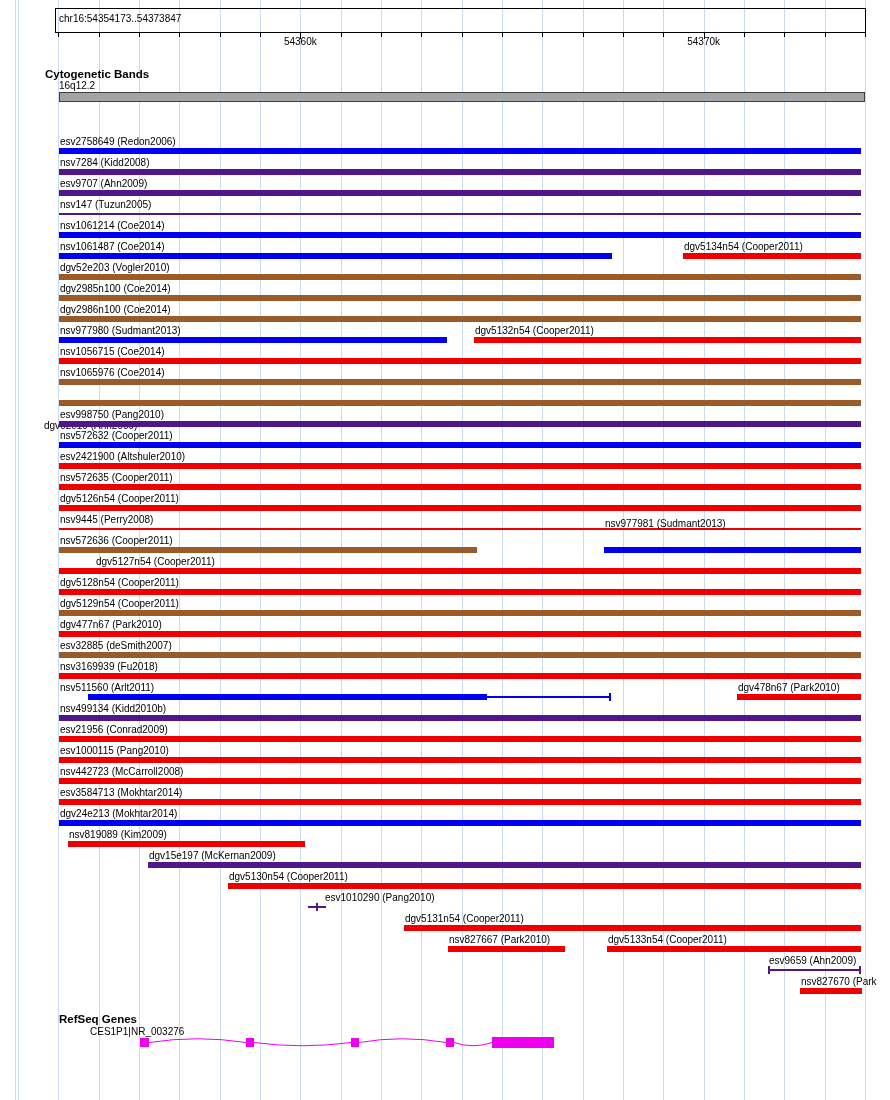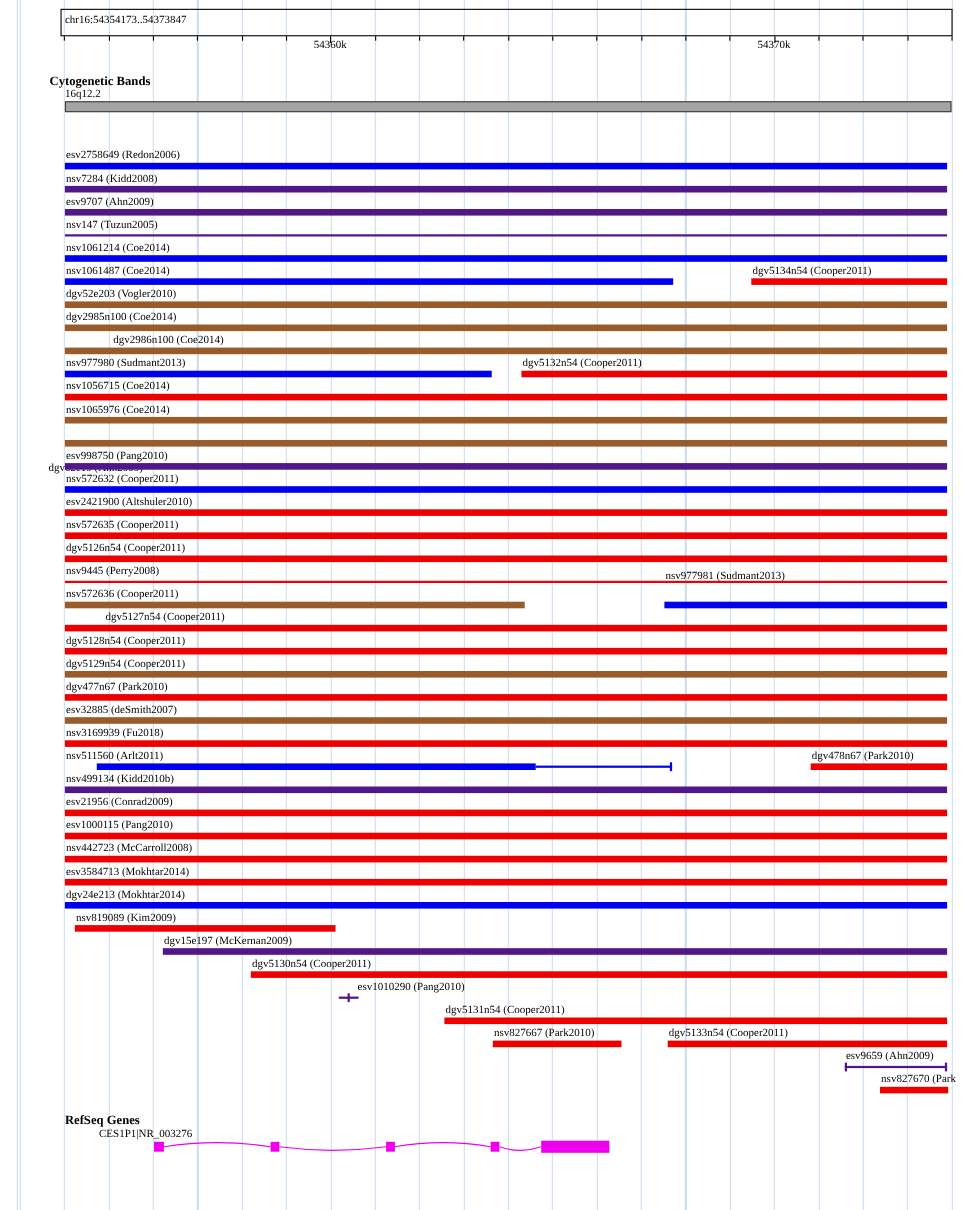--- a/index.html
+++ b/index.html
@@ -1,18 +1,18 @@
 <!DOCTYPE html>
 <html><head>
 <meta charset="utf-8">
 <style>
   html,body{margin:0;padding:0;background:#fff;}
   .screen{
     position:relative;width:890px;height:1100px;overflow:hidden;background:#fff;
-    font-family:Liberation Serif, serif;color:#000;
+    font-family:Liberation Sans, sans-serif;color:#000;
   }
   .grid{
     position:absolute;inset:0;
     background-image:repeating-linear-gradient(90deg,#c9dcee 0,#c9dcee 1px,transparent 1px,transparent 40.33px);
     background-position:18px 0;
   }
   .ruler-box{
     position:absolute;left:55px;top:8px;width:811px;height:25px;
     border:1px solid #000;box-sizing:border-box;
   }
@@ -91,21 +91,21 @@
     <div class="vlabel" style="left: 60px; top: 220px;">nsv1061214 (Coe2014)</div>
     <div class="vbar" style="background: rgb(0, 0, 238); left: 59px; width: 802px; top: 232px; height: 6px;"></div>
     <div class="vlabel" style="left: 60px; top: 241px;">nsv1061487 (Coe2014)</div>
     <div class="vbar" style="background: rgb(0, 0, 238); left: 59px; width: 553px; top: 253px; height: 6px;"></div>
     <div class="vlabel" style="left: 684px; top: 241px;">dgv5134n54 (Cooper2011)</div>
     <div class="vbar" style="background: rgb(238, 0, 0); left: 683px; width: 178px; top: 253px; height: 6px;"></div>
     <div class="vlabel" style="left: 60px; top: 262px;">dgv52e203 (Vogler2010)</div>
     <div class="vbar" style="background: rgb(154, 91, 43); left: 59px; width: 802px; top: 274px; height: 6px;"></div>
     <div class="vlabel" style="left: 60px; top: 283px;">dgv2985n100 (Coe2014)</div>
     <div class="vbar" style="background: rgb(154, 91, 43); left: 59px; width: 802px; top: 295px; height: 6px;"></div>
-    <div class="vlabel" style="left: 60px; top: 304px; padding-left: 43px;">dgv2986n100 (Coe2014)</div>
+    <div class="vlabel" style="left: 60px; top: 304px;">dgv2986n100 (Coe2014)</div>
     <div class="vbar" style="background: rgb(154, 91, 43); left: 59px; width: 802px; top: 316px; height: 6px;"></div>
     <div class="vlabel" style="left: 60px; top: 325px;">nsv977980 (Sudmant2013)</div>
     <div class="vbar" style="background: rgb(0, 0, 238); left: 59px; width: 388px; top: 337px; height: 6px;"></div>
     <div class="vlabel" style="left: 475px; top: 325px;">dgv5132n54 (Cooper2011)</div>
     <div class="vbar" style="background: rgb(238, 0, 0); left: 474px; width: 387px; top: 337px; height: 6px;"></div>
     <div class="vlabel" style="left: 60px; top: 346px;">nsv1056715 (Coe2014)</div>
     <div class="vbar" style="background: rgb(238, 0, 0); left: 59px; width: 802px; top: 358px; height: 6px;"></div>
     <div class="vlabel" style="left: 60px; top: 367px;">nsv1065976 (Coe2014)</div>
     <div class="vbar" style="background: rgb(154, 91, 43); left: 59px; width: 802px; top: 379px; height: 6px;"></div>
     <div class="vlabel" style="left: 44px; top: 388px; margin-top: 32px;">dgv62e19 (Ahn2009)</div>

